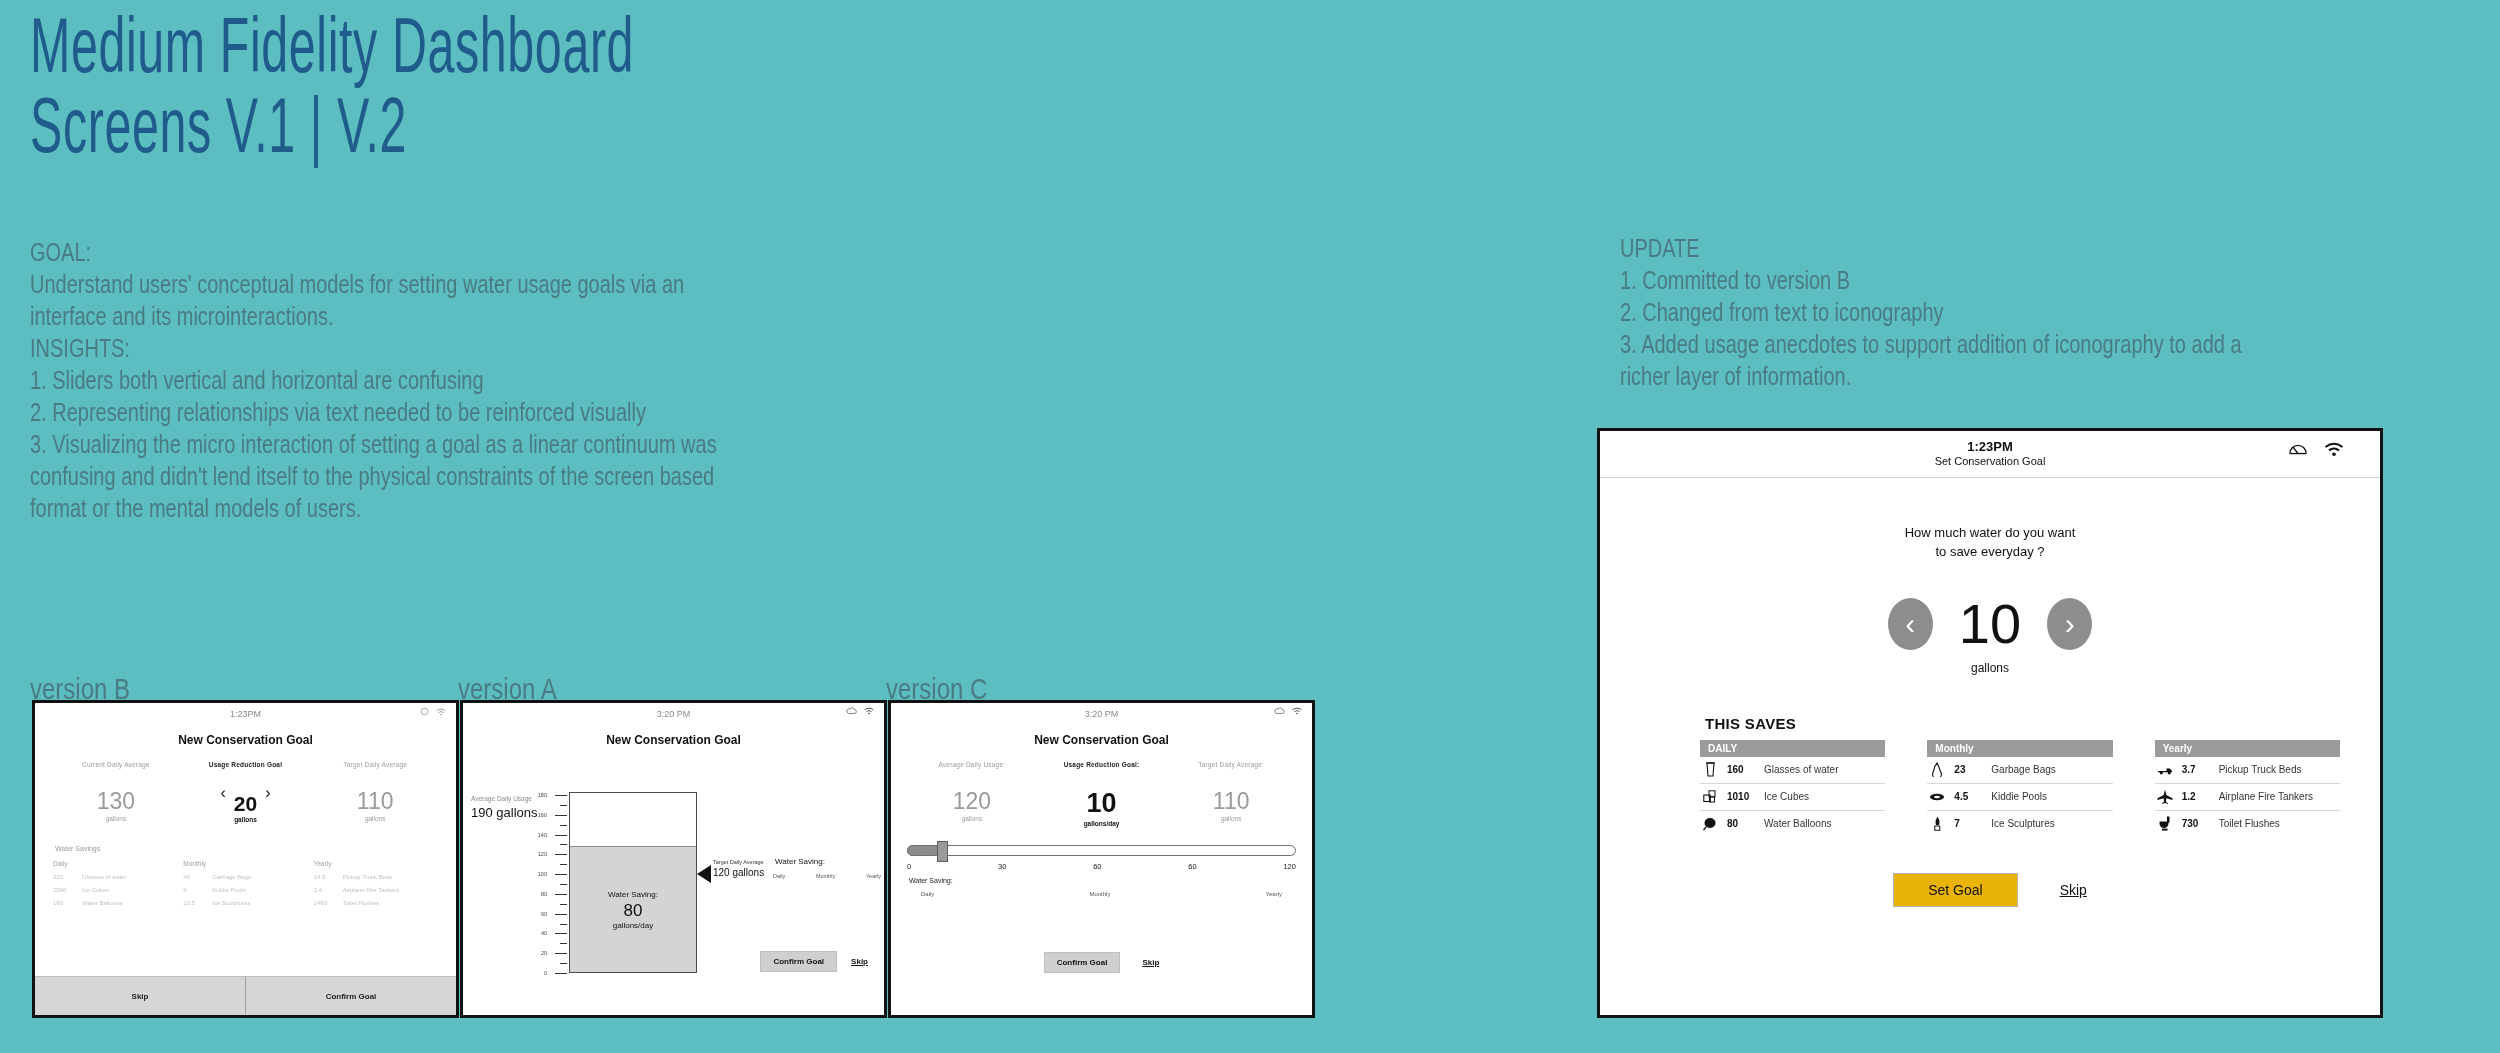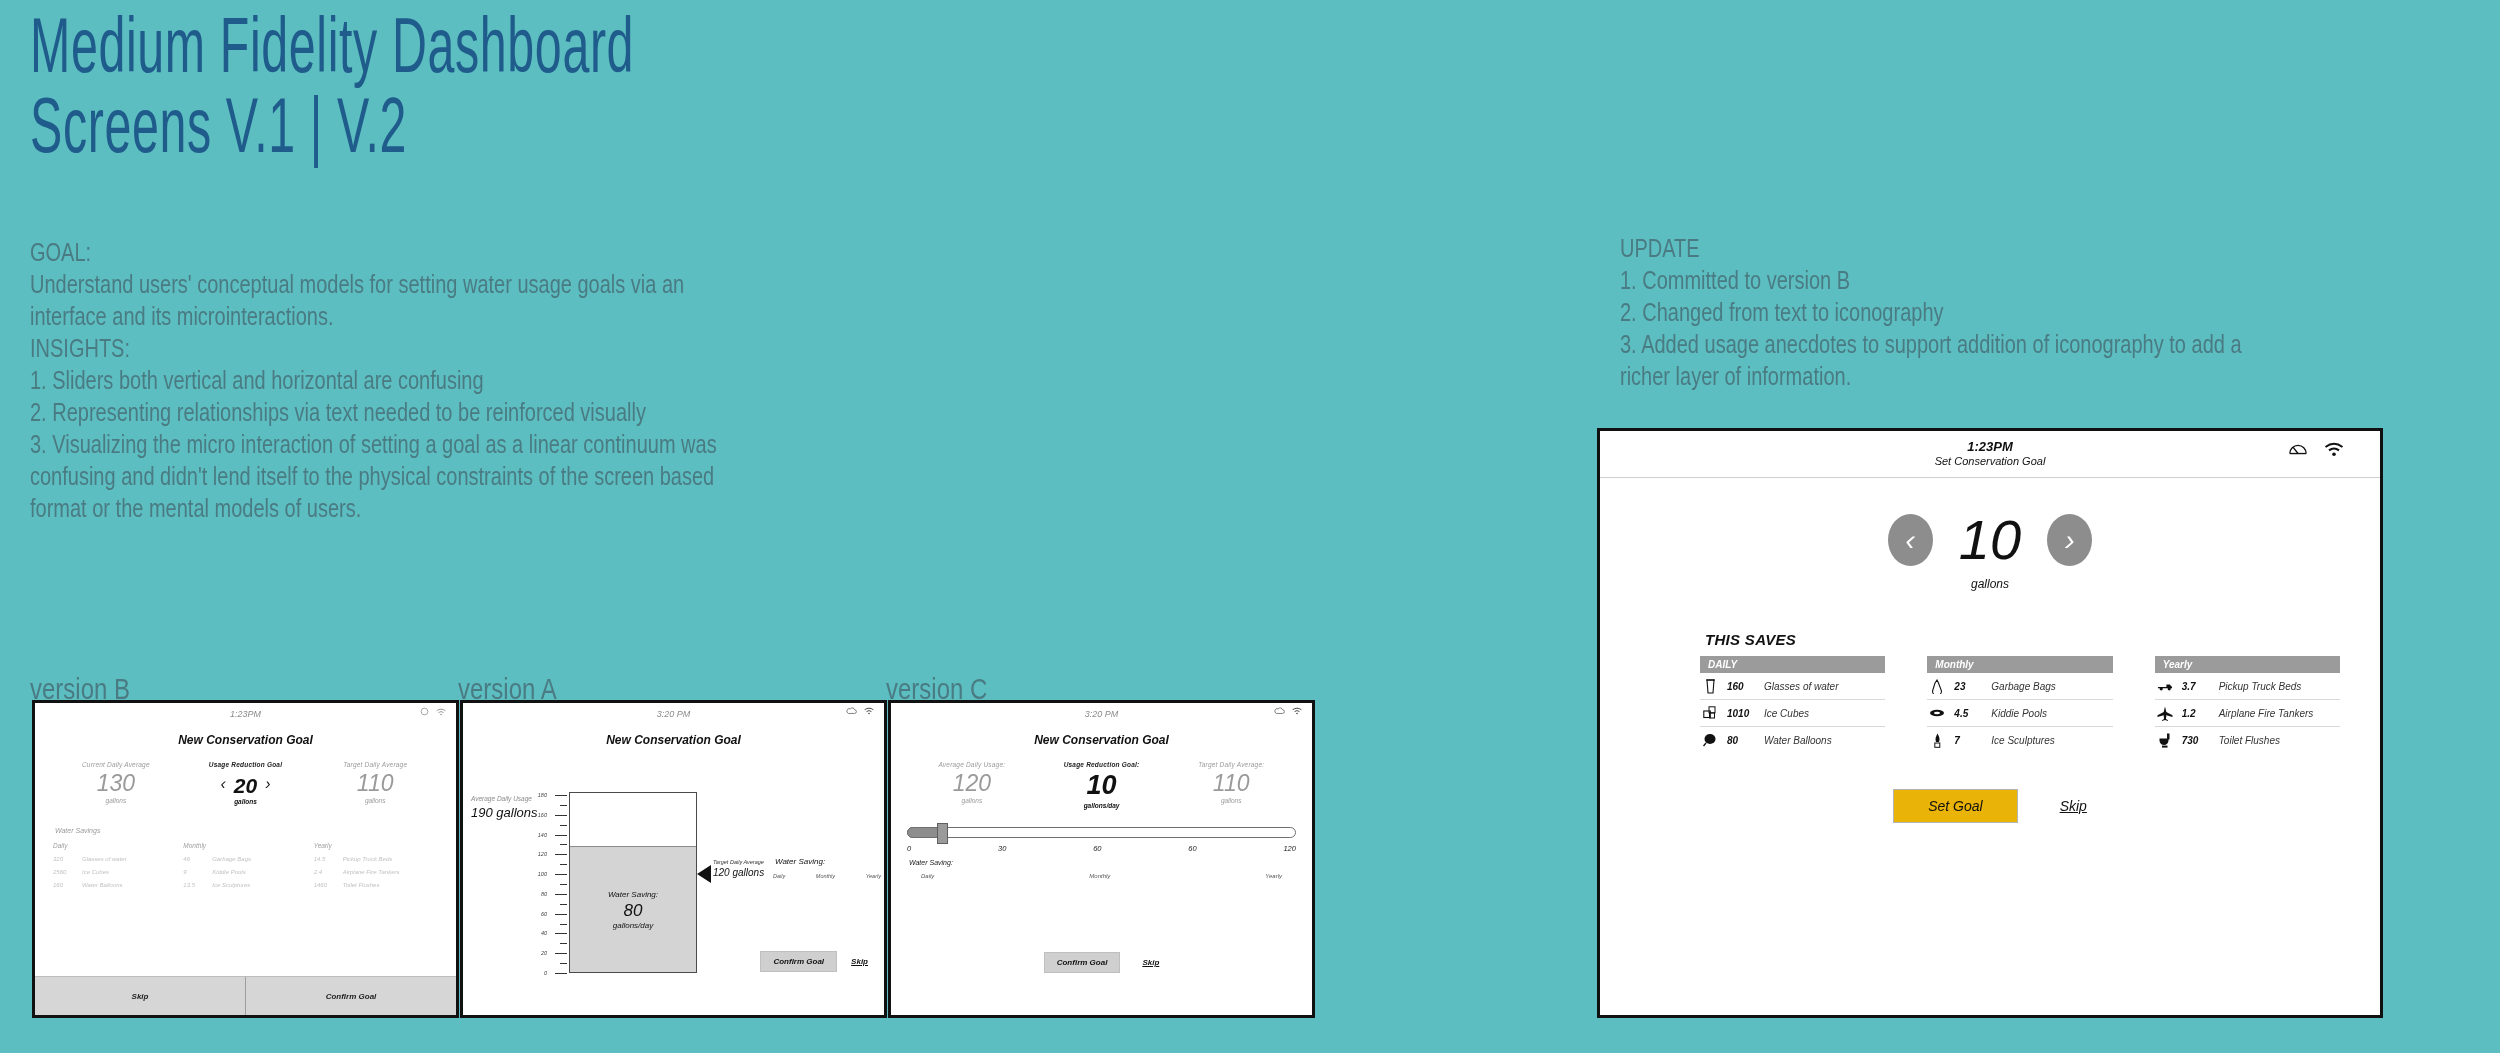--- a/index.html
+++ b/index.html
@@ -48,21 +48,20 @@
   #label-a{left:458px;top:672px;}
   #label-c{left:886px;top:672px;}
 
   
   .mock{
     position:absolute;
     background:#ffffff;
     border:3px solid #111;
     box-sizing:border-box;
     overflow:hidden;
-    font-style:italic;
   }
   #mock-b{left:32px;top:700px;width:427px;height:318px;}
   #mock-a{left:460px;top:700px;width:427px;height:318px;}
   #mock-c{left:888px;top:700px;width:427px;height:318px;}
   #mock-big{left:1597px;top:428px;width:786px;height:590px;}
 
   
   .sb{
     position:relative;height:22px;
     display:flex;align-items:center;justify-content:center;
@@ -70,21 +69,21 @@
   }
   .sb .icons{position:absolute;right:10px;top:4px;display:flex;gap:7px;align-items:center;}
   .mock-title{
     text-align:center;font-size:12px;font-weight:bold;color:#111;
     margin-top:8px;
   }
   .tri-col{display:flex;justify-content:space-between;padding:0 16px;margin-top:14px;}
   .tri-col .col{text-align:center;flex:1;}
   .cap{font-size:6.5px;color:#9b9b9b;letter-spacing:.2px;}
   .cap.strong{color:#222;font-weight:bold;}
-  .big-num{font-size:23px;color:#9a9a9a;line-height:1.1;margin-top:3px;font-weight:400;}
+  .big-num{font-size:23px;color:#9a9a9a;line-height:1.1;margin-top:21px;font-weight:400;}
   .big-num.dark{color:#111;font-weight:bold;font-size:21px;}
   .unit{font-size:6.5px;color:#9b9b9b;margin-top:1px;}
   .unit.dark{color:#111;font-weight:bold;}
   .chev{font-size:16px;color:#111;font-weight:400;}
   .goal-row{display:flex;align-items:center;justify-content:center;gap:8px;margin-top:3px;}
 
   
   .savings-head{font-size:7px;color:#9b9b9b;margin:22px 0 0 20px;}
   .sv-table{display:flex;padding:0 18px;margin-top:8px;gap:6px;}
   .sv-col{flex:1;}
@@ -442,20 +441,22 @@
         <line x1="11" y1="13" x2="5.5" y2="6" stroke="#111" stroke-width="1.5"></line>
       </svg>
       <svg width="20" height="15" viewBox="0 0 20 15">
         <path d="M1.5 5 Q10 -1.5 18.5 5" fill="none" stroke="#111" stroke-width="2"></path>
         <path d="M5 8.4 Q10 4.5 15 8.4" fill="none" stroke="#111" stroke-width="2"></path>
         <circle cx="10" cy="12.2" r="1.8" fill="#111"></circle>
       </svg>
     </div>
   </div>
 
+  <div class="big-q" style="white-space:pre-line;">How much water do you want
+to save everyday ?</div>
 
   <div class="stepper">
     <div class="circ">‹</div>
     <div class="bigval">10</div>
     <div class="circ">›</div>
   </div>
   <div class="bigunit">gallons</div>
 
   <div class="this-saves">THIS SAVES</div>
 

